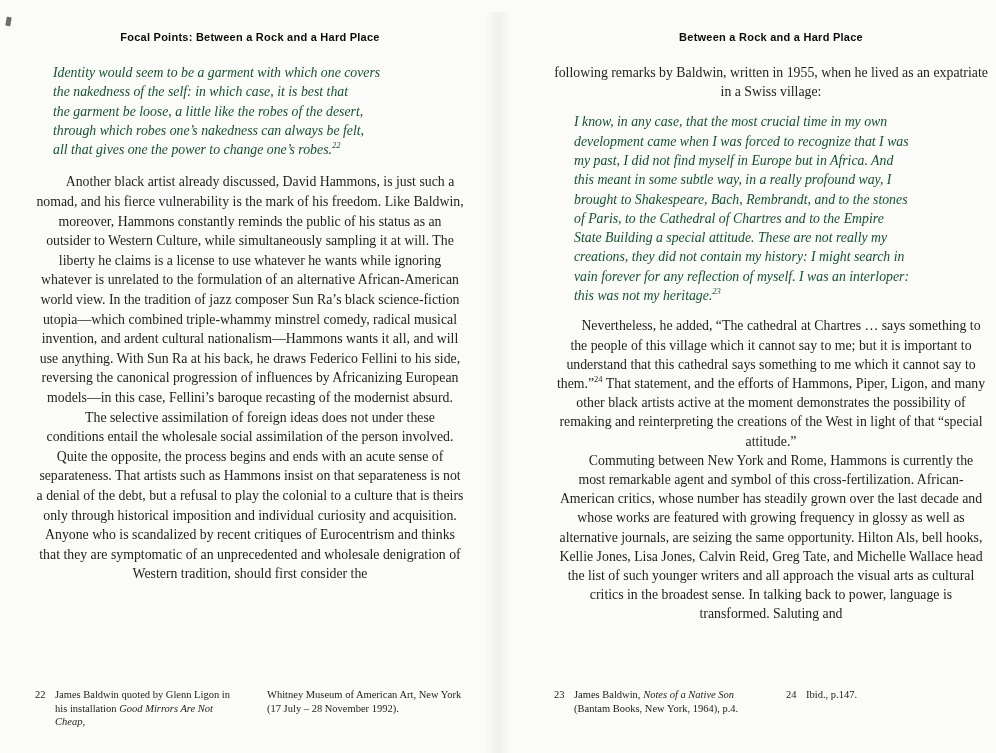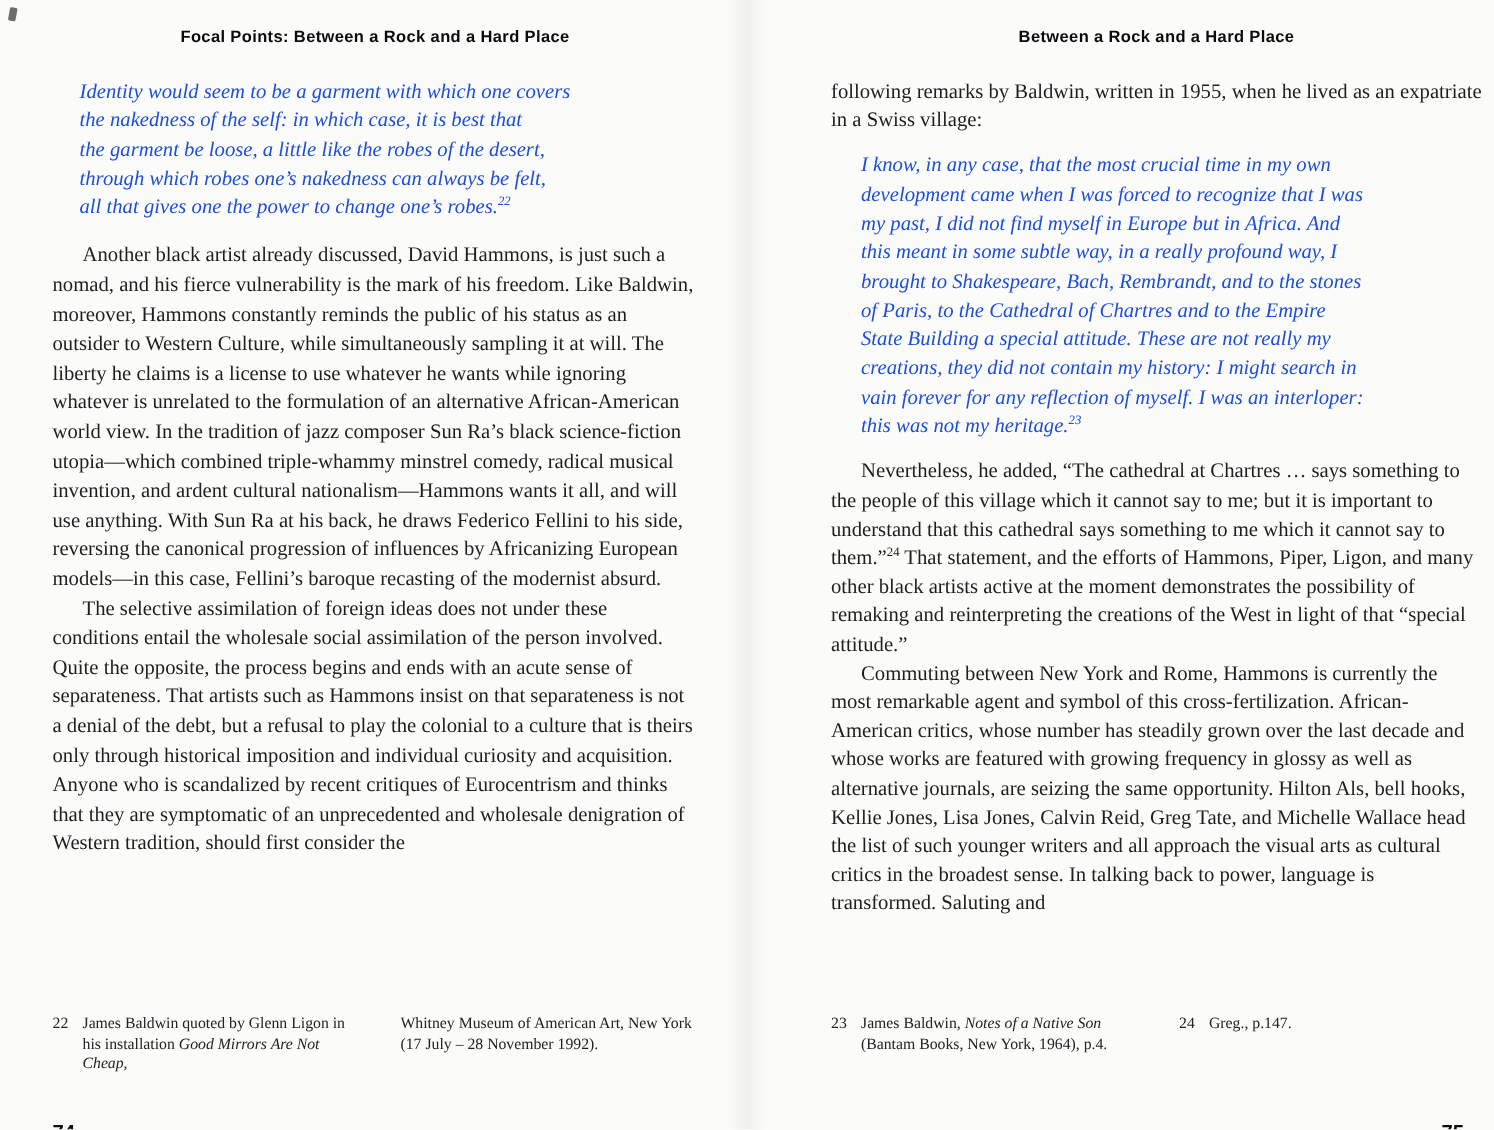--- a/index.html
+++ b/index.html
@@ -3,42 +3,42 @@
 <meta charset="utf-8">
 <style>
   * { margin:0; padding:0; box-sizing:border-box; }
   html, body { width:996px; height:753px; }
   body {
     background:#fbfbf9;
     font-family:"Liberation Serif","DejaVu Serif",serif;
     color:#1e1e1e;
     overflow:hidden;
   }
-  .spread { position:relative; width:996px; height:549px; display:flex; background:#fbfbf9; }
+  .spread { position:relative; width:996px; height:549px; display:flex; background:#fbfbf9;margin-top:12px; }
   .gutter {
     position:absolute; left:484px; top:0; width:28px; height:753px;
     background:linear-gradient(to right, rgba(0,0,0,0) 0%, rgba(0,0,0,0.045) 52%, rgba(0,0,0,0) 100%);
     pointer-events:none;
   }
   .corner-mark {
     position:absolute; left:6px; top:5px; width:5px; height:9px;
     background:#4a4a48; border-radius:1px; transform:rotate(10deg); opacity:.8;
   }
   .page { position:relative; width:498px; height:753px; overflow:hidden; }
   .page-left  { padding:19px 33px 0 35px; }
   .page-right { padding:19px 8px 0 56px; }
   .running-head {
     font-family:"Liberation Sans","DejaVu Sans",sans-serif;
     font-weight:700; font-size:11px; line-height:13px; letter-spacing:.25px;
     text-align:center; color:#0b0b0b; margin-bottom:19px;
   }
-  .quote { font-style:italic; font-size:13.8px; line-height:19.3px; white-space:nowrap; color:#1d4ed8; }
+  .quote { font-style:italic; font-size:13.8px; line-height:19.3px; white-space:nowrap; color:#14532d; }
   .quote-left  { margin:0 0 13px 18px; }
   .quote-right { margin:11px 0 11px 20px; }
-  .body-para { font-size:13.8px; line-height:19.6px; text-align:left; }
+  .body-para { font-size:13.8px; line-height:19.6px; text-align:center; }
   .page-right .body-para { line-height:19.2px; }
   .indent { text-indent:20px; }
   .fnref { font-size:8.5px; vertical-align:super; line-height:0; }
   .footnotes {
     position:absolute; top:676px; display:flex; gap:24px;
     font-size:10.5px; line-height:13.5px; color:#222;
   }
   .page-left  .footnotes { left:35px; width:430px; }
   .page-right .footnotes { left:56px; width:422px; }
   .fn { display:flex; }
@@ -110,19 +110,19 @@
 
     <p class="body-para indent">Commuting between New York and Rome, Hammons is currently the most remarkable agent and symbol of this cross-fertilization. African-American critics, whose number has steadily grown over the last decade and whose works are featured with growing frequency in glossy as well as alternative journals, are seizing the same opportunity. Hilton Als, bell hooks, Kellie Jones, Lisa Jones, Calvin Reid, Greg Tate, and Michelle Wallace head the list of such younger writers and all approach the visual arts as cultural critics in the broadest sense. In talking back to power, language is transformed. Saluting and</p>
 
     <div class="footnotes">
       <div class="fn fn-w1">
         <span class="fn-num">23</span>
         <span class="fn-body"><span>James Baldwin, </span><em>Notes of a Native Son</em><span> (Bantam Books, New York, 1964), p.4.</span></span>
       </div>
       <div class="fn">
         <span class="fn-num">24</span>
-        <span class="fn-body">Greg., p.147.</span>
+        <span class="fn-body">Ibid., p.147.</span>
       </div>
     </div>
 
     <div class="page-number">75</div>
   </section>
 </div>
 
 </body></html>

